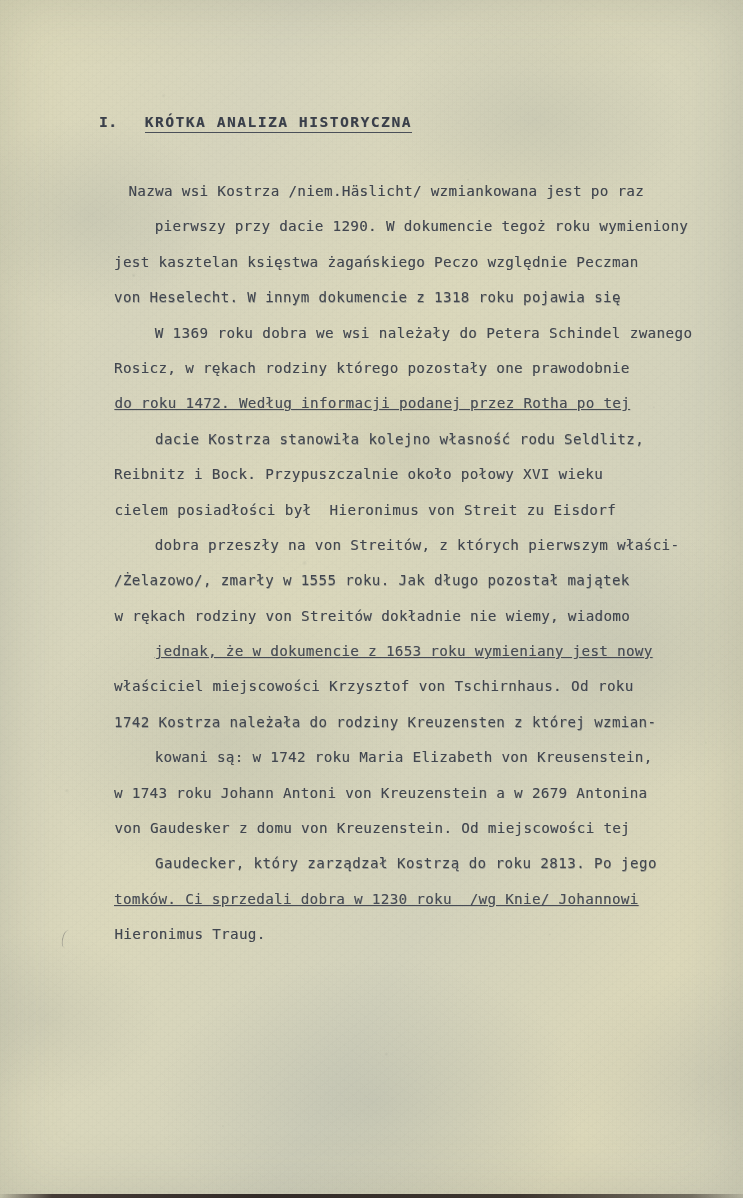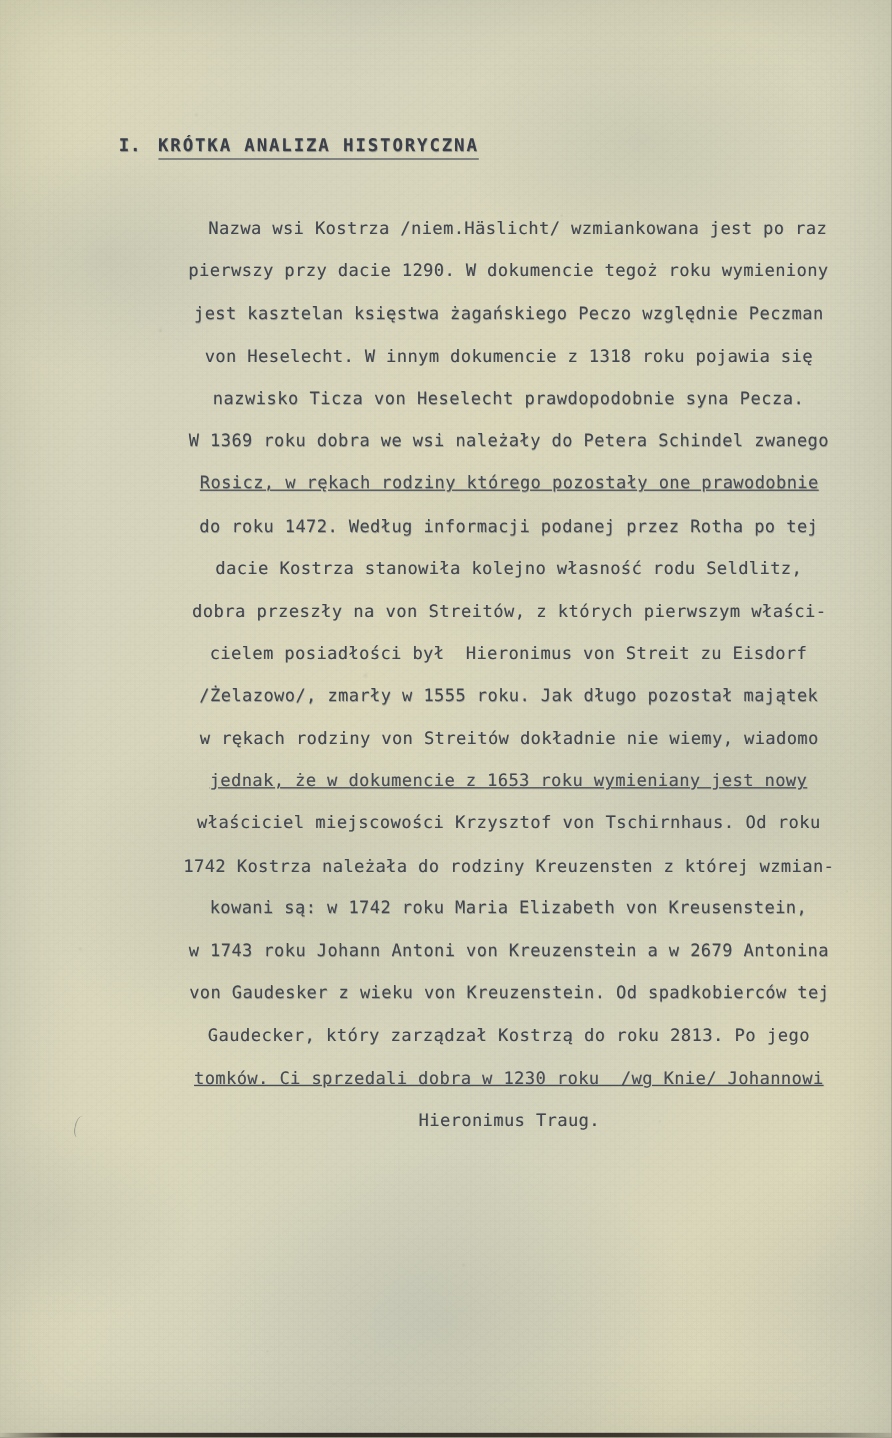--- a/index.html
+++ b/index.html
@@ -100,49 +100,48 @@
     letter-spacing: 0.6px;
     color: #3a3f4a;
     text-shadow: 0.4px 0.4px 0.6px rgba(60,66,74,0.45);
   }
 
   .heading-title {
     font-size: 14.5px;
     font-weight: 700;
     letter-spacing: 1.55px;
     color: #3a3f4a;
-    margin-left: 14px;
+    margin-left: 27px;
     border-bottom: 1.5px solid #4a4f58;
     padding-bottom: 2px;
     text-shadow: 0.4px 0.4px 0.6px rgba(60,66,74,0.45);
   }
 
   .body-block {
     position: absolute;
     left: 114px;
     top: 174px;
     width: 620px;
   }
 
   .line {
     height: 35.4px;
     font-size: 14.2px;
     line-height: 35.4px;
     letter-spacing: 0.35px;
     color: #41464f;
     white-space: pre;
     text-shadow: 0.35px 0.35px 0.5px rgba(70,76,86,0.40);
-    text-align: center;
   }
 
   .line.indent { padding-left: 14px; }
 
   
   .line:nth-child(3n+1) { transform: translateX(0.4px); }
-  .line:nth-child(3n+2) { transform: translateX(-0.3px); }
+  .line:nth-child(3n+2) { transform: translateX(-0.3px); margin-left: 41px; }
   .line:nth-child(4n)   { transform: translateY(0.4px); }
   .line:nth-child(5n)   { letter-spacing: 0.42px; }
   .line:nth-child(7n)   { color: #474c55; text-decoration: underline; }
 
   
   .stray-mark {
     position: absolute;
     left: 62px;
     top: 930px;
     width: 8px;
@@ -165,35 +164,35 @@
     <div class="heading-row">
       <span class="heading-numeral">I.</span>
       <span class="heading-title">KRÓTKA ANALIZA HISTORYCZNA</span>
     </div>
 
     <div class="body-block">
         <div class="line indent">Nazwa wsi Kostrza /niem.Häslicht/ wzmiankowana jest po raz</div>
         <div class="line">pierwszy przy dacie 1290. W dokumencie tegoż roku wymieniony</div>
         <div class="line">jest kasztelan księstwa żagańskiego Peczo względnie Peczman</div>
         <div class="line">von Heselecht. W innym dokumencie z 1318 roku pojawia się</div>
-        <div class="line">nazwisko Ticza von Heselecht prawdopodobnie syna Pecza.</div>
         <div class="line">W 1369 roku dobra we wsi należały do Petera Schindel zwanego</div>
         <div class="line">Rosicz, w rękach rodziny którego pozostały one prawodobnie</div>
         <div class="line">do roku 1472. Według informacji podanej przez Rotha po tej</div>
         <div class="line">dacie Kostrza stanowiła kolejno własność rodu Seldlitz,</div>
+        <div class="line">Reibnitz i Bock. Przypuszczalnie około połowy XVI wieku</div>
+        <div class="line">cielem posiadłości był  Hieronimus von Streit zu Eisdorf</div>
         <div class="line">dobra przeszły na von Streitów, z których pierwszym właści-</div>
-        <div class="line">cielem posiadłości był  Hieronimus von Streit zu Eisdorf</div>
         <div class="line">/Żelazowo/, zmarły w 1555 roku. Jak długo pozostał majątek</div>
         <div class="line">w rękach rodziny von Streitów dokładnie nie wiemy, wiadomo</div>
         <div class="line">jednak, że w dokumencie z 1653 roku wymieniany jest nowy</div>
         <div class="line">właściciel miejscowości Krzysztof von Tschirnhaus. Od roku</div>
         <div class="line">1742 Kostrza należała do rodziny Kreuzensten z której wzmian-</div>
         <div class="line">kowani są: w 1742 roku Maria Elizabeth von Kreusenstein,</div>
         <div class="line">w 1743 roku Johann Antoni von Kreuzenstein a w 2679 Antonina</div>
-        <div class="line">von Gaudesker z wieku von Kreuzenstein. Od spadkobierców tej</div>
+        <div class="line">von Gaudesker z domu von Kreuzenstein. Od miejscowości tej</div>
         <div class="line">Gaudecker, który zarządzał Kostrzą do roku 2813. Po jego</div>
         <div class="line">tomków. Ci sprzedali dobra w 1230 roku  /wg Knie/ Johannowi</div>
         <div class="line">Hieronimus Traug.</div>
       </div>
 
     <div class="stray-mark"></div>
   </div>
 
   <div class="bottom-edge"></div>
 </div>

